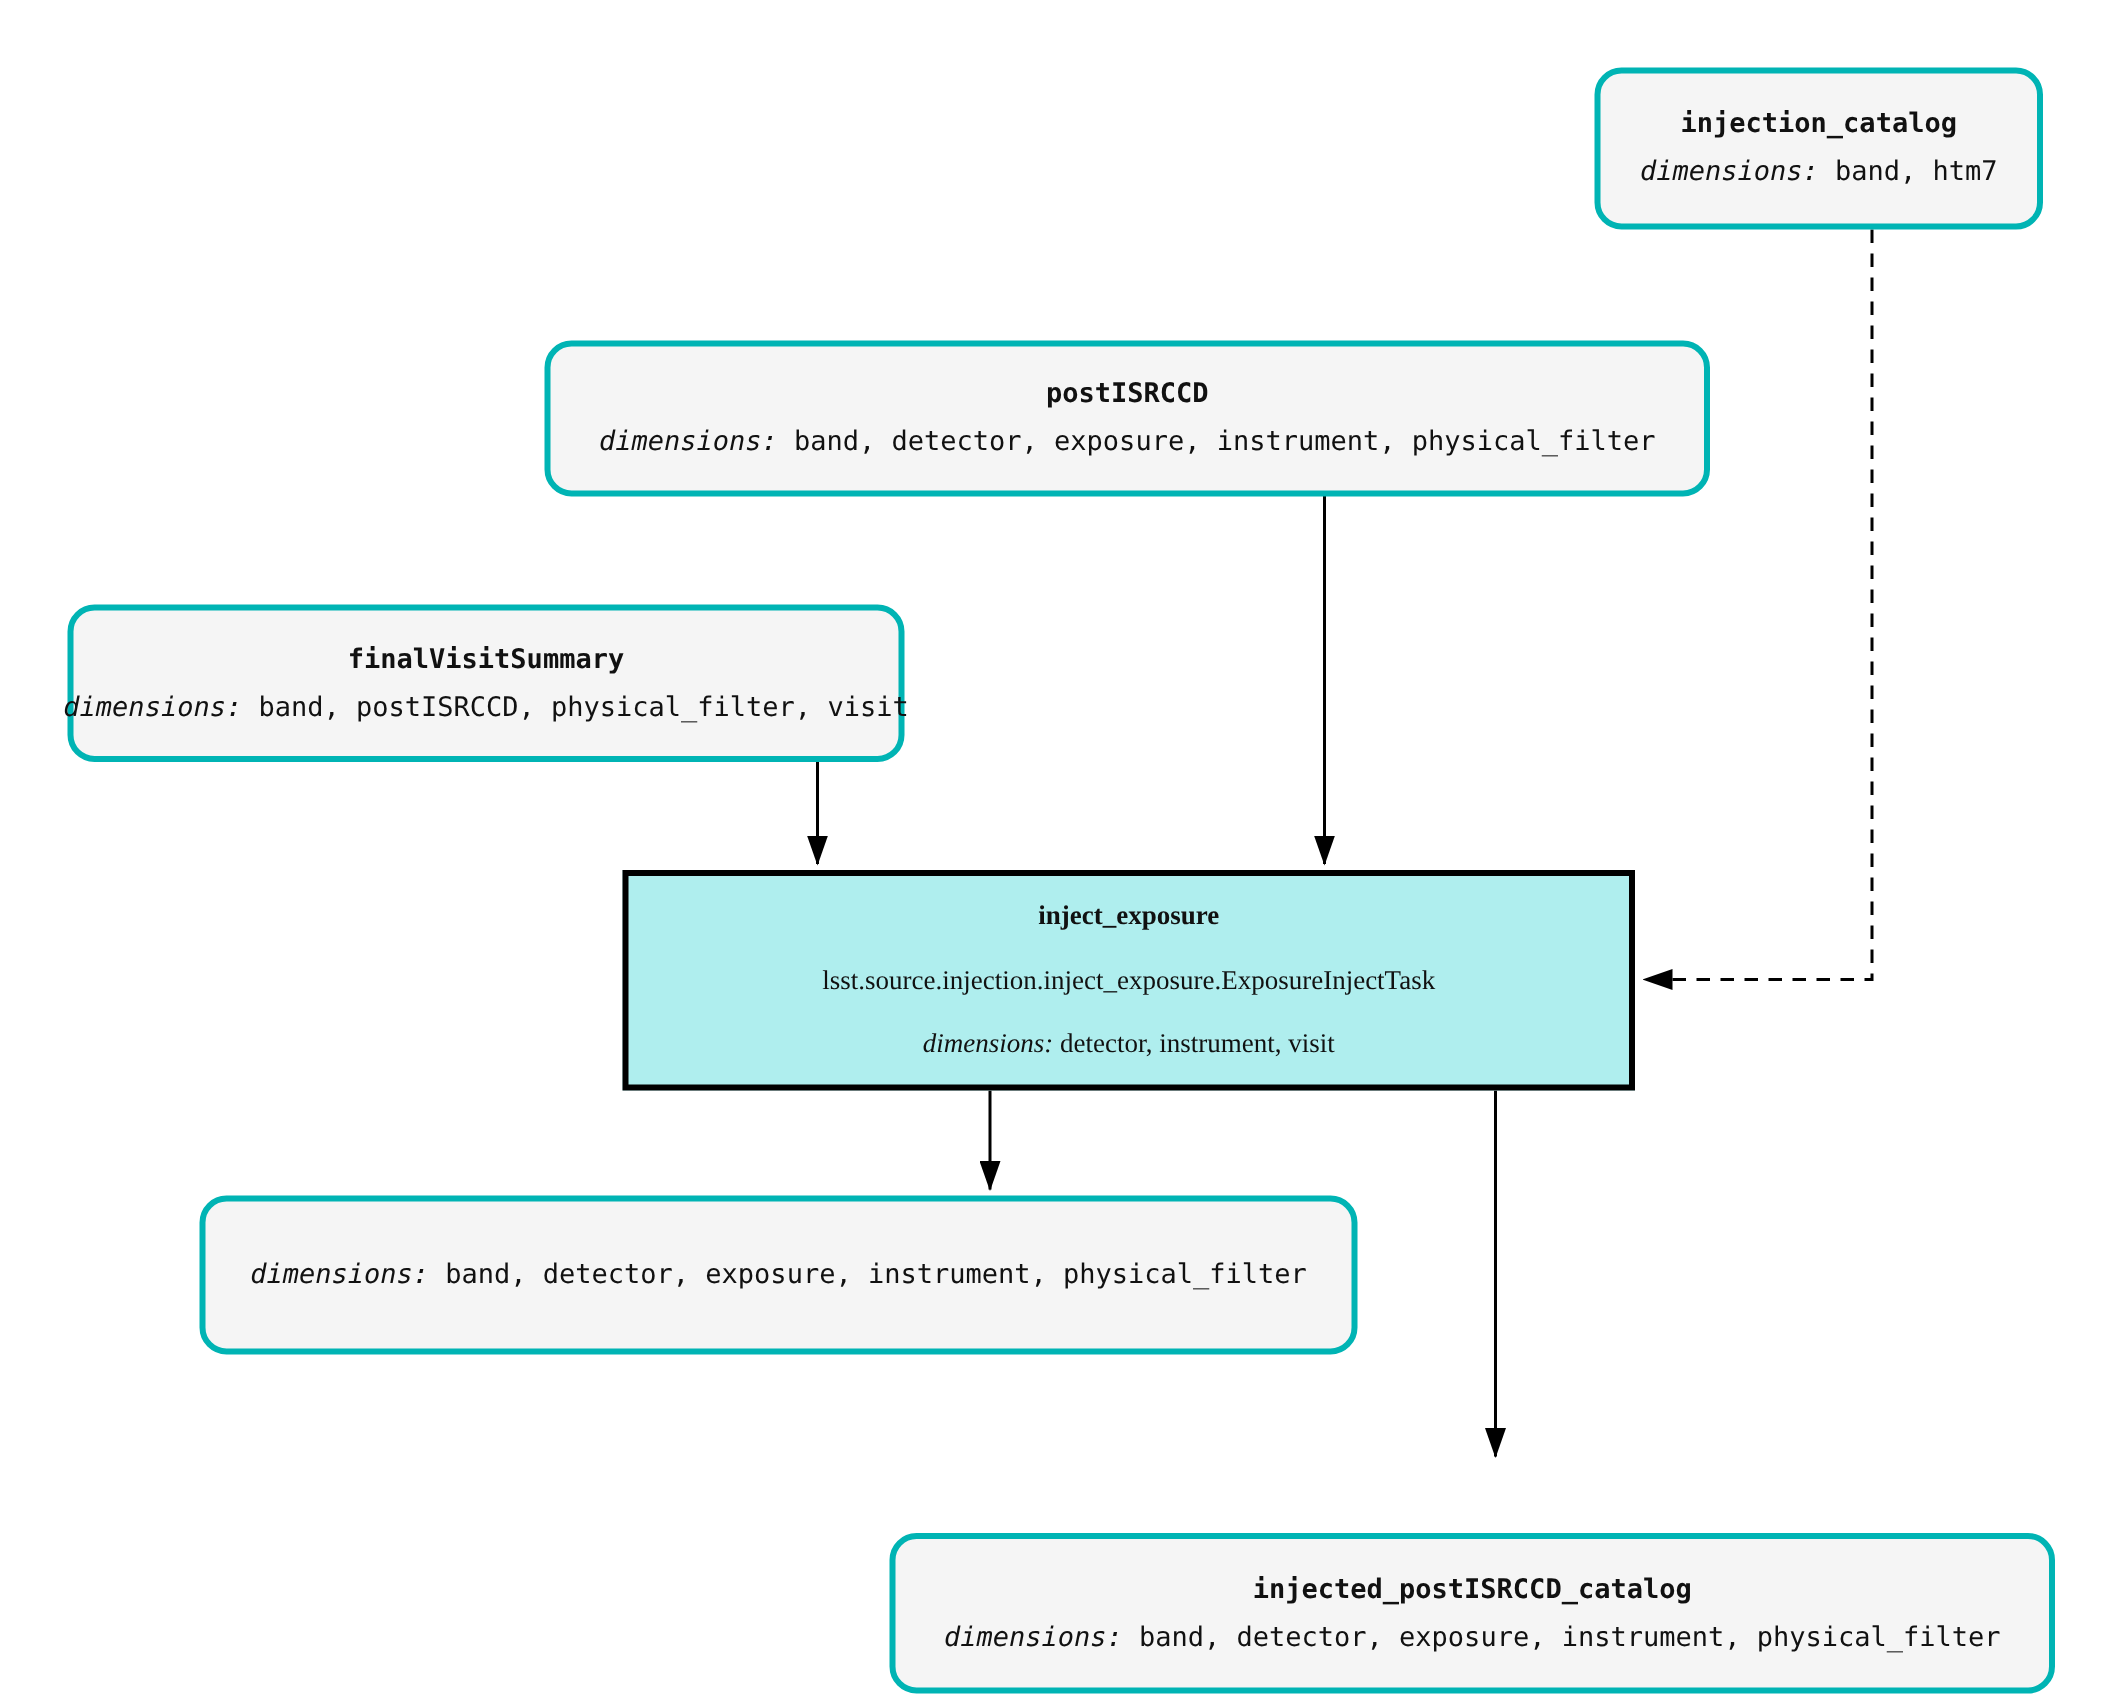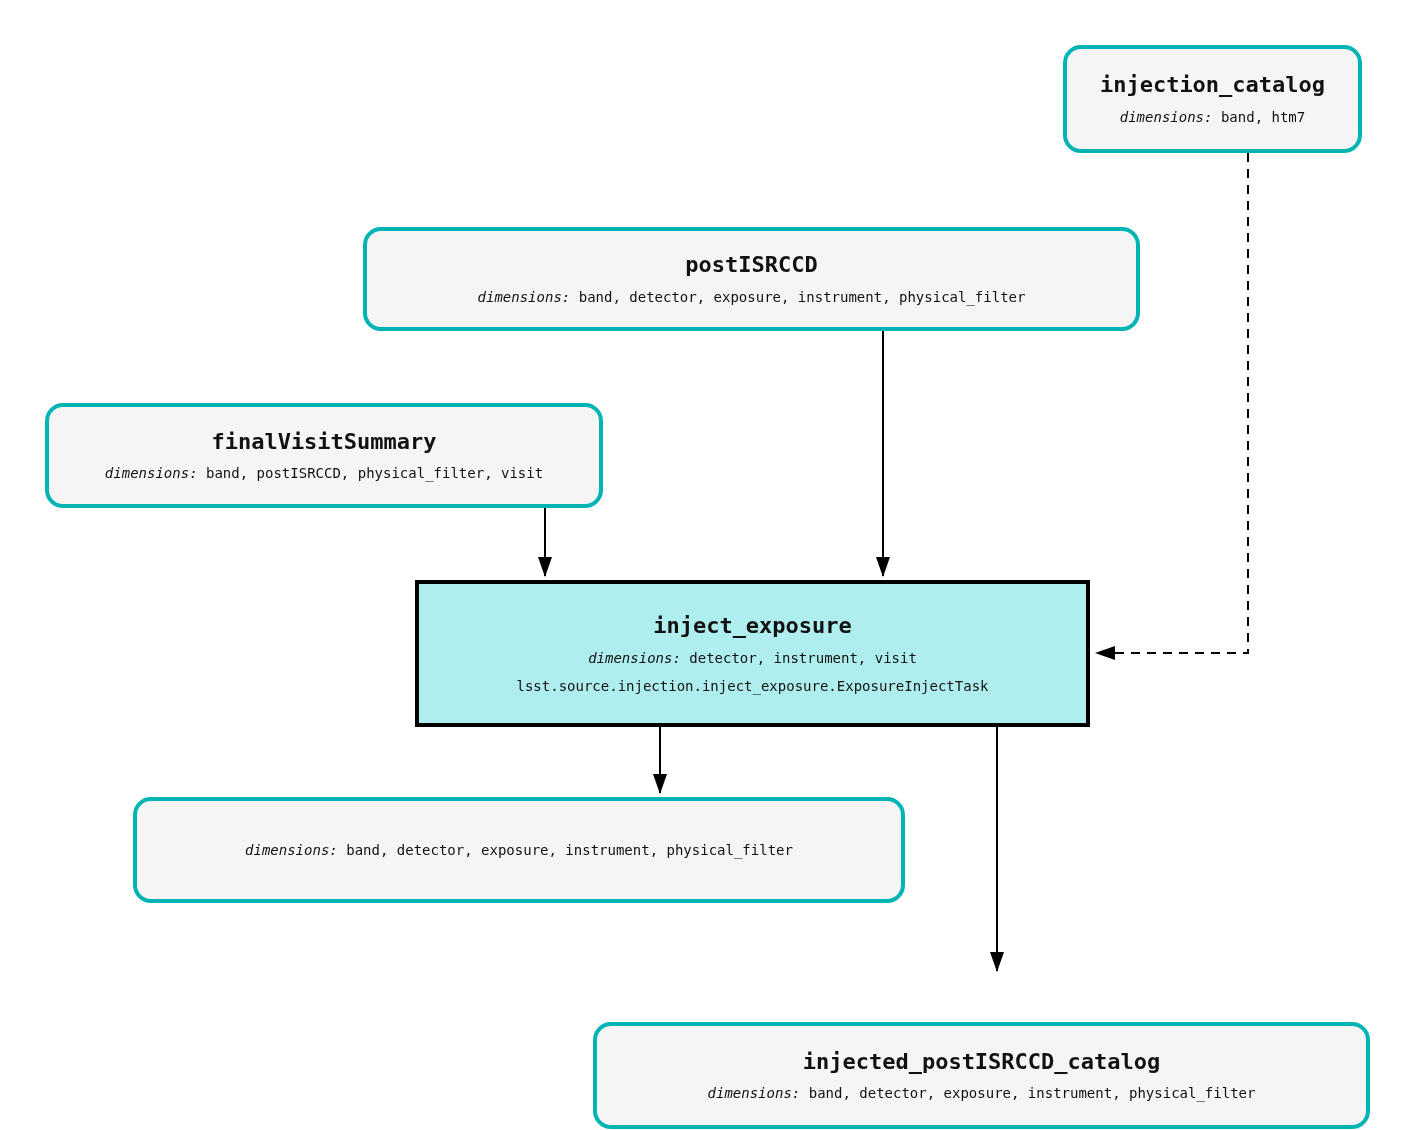--- a/index.html
+++ b/index.html
@@ -47,29 +47,30 @@
   }
   .node.dataset {
     background: var(--dataset-fill);
     border: 4px solid var(--dataset-border);
     border-radius: 18px;
   }
   .node.task {
     background: var(--task-fill);
     border: 4px solid var(--task-border);
     border-radius: 0;
-    gap: 11px;
+    gap: 21px;
+    font-family: Liberation Serif, serif;
   }
   .node-title {
     font-weight: bold;
-    font-size: 22px;
+    font-size: 18px;
     line-height: 1.2;
   }
   .node-line {
-    font-size: 14px;
+    font-size: 18px;
     line-height: 1.2;
   }
   .dims-label { font-style: italic; }
 </style>
 </head>
 <body>
 
 <div class="canvas">
 
   <svg class="edges-layer" width="1415" height="1130" viewBox="0 0 1415 1130" xmlns="http://www.w3.org/2000/svg">
@@ -95,22 +96,22 @@
     <div class="node-line"><span class="dims-label">dimensions:</span> <span>band, detector, exposure, instrument, physical_filter</span></div>
   </div>
 
   <div class="node dataset" style="left:45px; top:403px; width:558px; height:105px;">
     <div class="node-title">finalVisitSummary</div>
     <div class="node-line"><span class="dims-label">dimensions:</span> <span>band, postISRCCD, physical_filter, visit</span></div>
   </div>
 
   <div class="node task" style="left:415px; top:580px; width:675px; height:147px;">
     <div class="node-title">inject_exposure</div>
+    <div class="node-line">lsst.source.injection.inject_exposure.ExposureInjectTask</div>
     <div class="node-line"><span class="dims-label">dimensions:</span> <span>detector, instrument, visit</span></div>
-    <div class="node-line">lsst.source.injection.inject_exposure.ExposureInjectTask</div>
   </div>
 
   <div class="node dataset" style="left:133px; top:797px; width:772px; height:106px;">
     <div class="node-line"><span class="dims-label">dimensions:</span> <span>band, detector, exposure, instrument, physical_filter</span></div>
   </div>
 
   <div class="node dataset" style="left:593px; top:1022px; width:777px; height:107px;">
     <div class="node-title">injected_postISRCCD_catalog</div>
     <div class="node-line"><span class="dims-label">dimensions:</span> <span>band, detector, exposure, instrument, physical_filter</span></div>
   </div>

